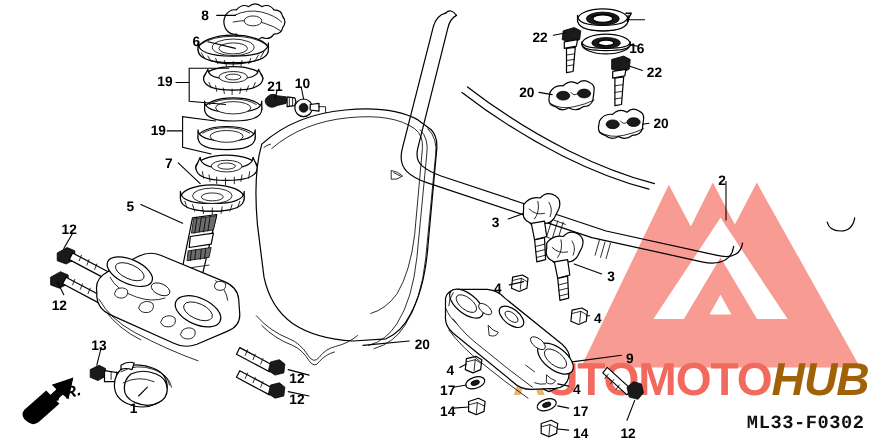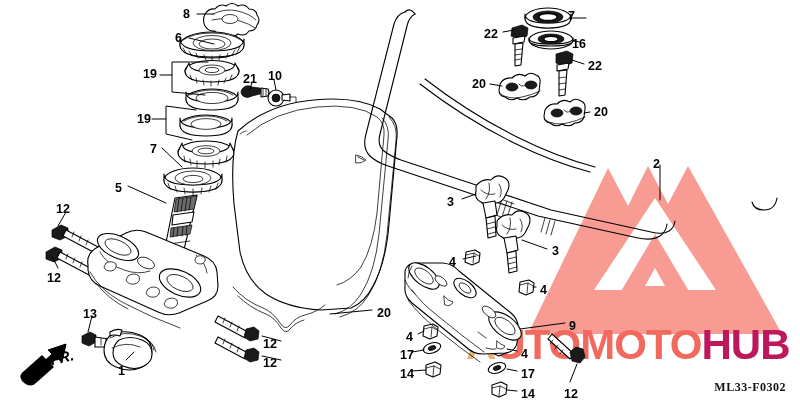--- a/index.html
+++ b/index.html
@@ -27,22 +27,22 @@
     line-height:1;
     white-space:nowrap;
     letter-spacing:0px;
   }
 
   
   .partcode{
     position:absolute;
     right:14px;
     bottom:8px;
-    font-family:Liberation Serif, serif;
-    font-size:12px;
+    font-family:Liberation Mono, monospace;
+    font-size:17px;
     font-weight:700;
     letter-spacing:.5px;
     color:#111;
   }
 
   
   .frlabel{
     position:absolute;
     left:48px;
     top:352px;
@@ -73,21 +73,21 @@
     pointer-events:none;
     font-family:"Liberation Sans", sans-serif;
     font-weight:700;
     font-size:42px;
     letter-spacing:-1px;
     line-height:46px;
     white-space:nowrap;
   }
   #watermark-text .wm-a{color:#e8b470;}
   #watermark-text .wm-red{color:#f26a5e;}
-  #watermark-text .wm-gray{color:#be185d;}
+  #watermark-text .wm-gray{color:#a16207;font-style:italic;}
 </style>
 </head>
 <body>
 
 <div id="sheet">
 
   <svg id="watermark-tri" viewBox="0 0 270 205" xmlns="http://www.w3.org/2000/svg">
     <g fill="#f79b93">
 
       <path d="M 8 196 L 88 30 L 108 68 L 128 28 L 148 66 L 168 28 L 262 196 Z

